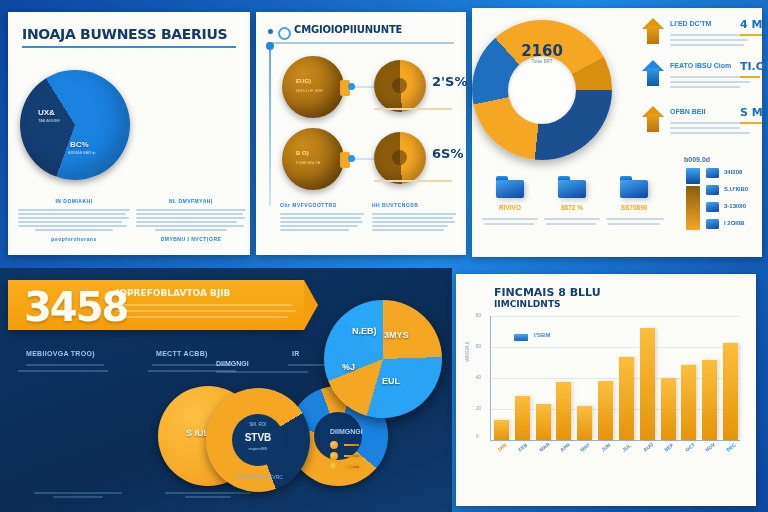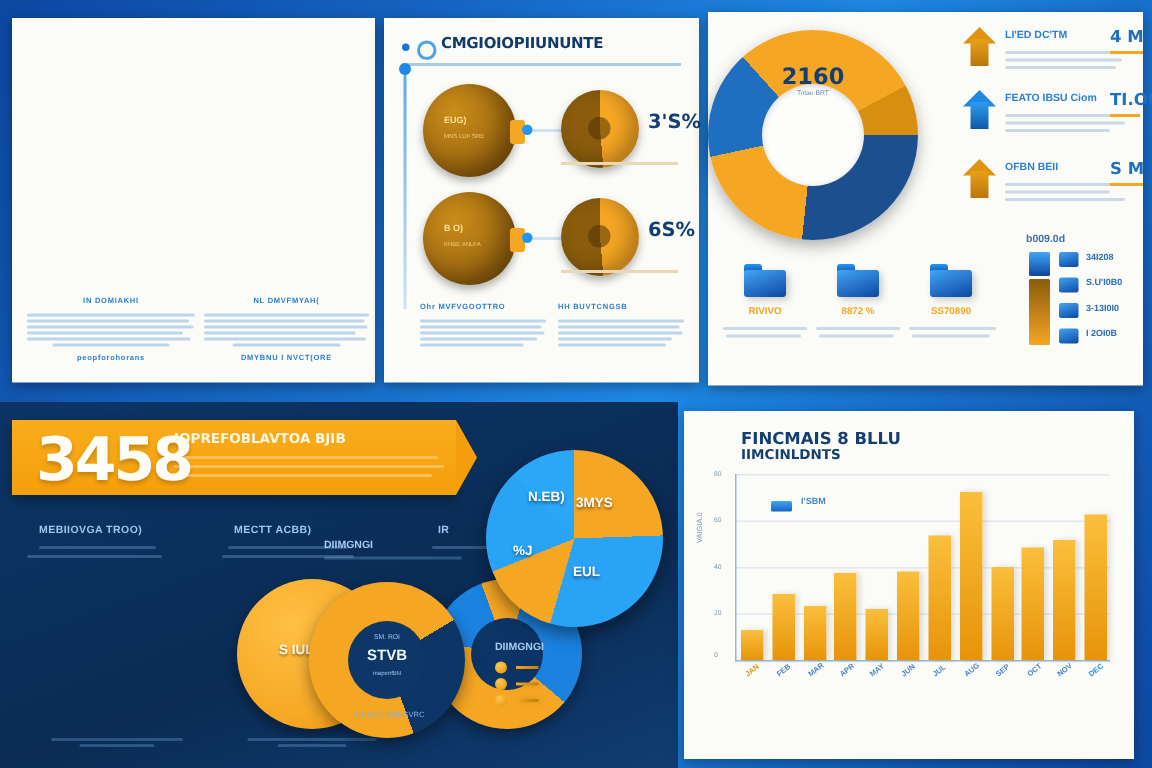--- a/index.html
+++ b/index.html
@@ -159,21 +159,31 @@
   .lgnd .sw{position:absolute;left:0;top:2px;width:14px;height:7px;border-radius:1px;
      background:linear-gradient(#42a5f5,#1565c0);}
   .lgnd .tx{position:absolute;left:20px;top:0;font-size:6px;font-weight:bold;color:#4c86c4;}
 </style>
 </head>
 <body>
 
 <div class="stage">
 
   <div class="panel" id="p-tl">
-
+    <div class="hdr">
+      <div class="t">INOAJA BUWNESS BAERIUS</div>
+      <div class="rule"></div>
+    </div>
+
+    <div class="pie" id="tl-pie1">
+      <div class="pieLbl" style="left:18px;top:38px;">UX&amp;</div>
+      <div class="pieSub" style="left:18px;top:48px;">TAB ANVEE</div>
+      <div class="pieLbl" style="left:50px;top:70px;">BC%</div>
+      <div class="pieSub" style="left:48px;top:80px;">ASSMA EAR tp</div>
+    </div>
 
 
     <div class="capt" style="left:10px;top:186px;width:112px;color:#2a7fd0;">
       <div class="ch">IN DOMIAKHI</div>
       <span class="blurtxt blurline" style="width:100%;margin-top:5px;"></span>
       <span class="blurtxt blurline" style="width:96%;"></span>
       <span class="blurtxt blurline" style="width:99%;"></span>
       <span class="blurtxt blurline" style="width:93%;"></span>
       <span class="blurtxt blurline" style="width:97%;"></span>
       <span class="blurtxt blurline" style="width:70%;margin-left:15%;"></span>
@@ -207,21 +217,21 @@
       <div class="g1" style="font-size:6px;color:#ffdf9a;font-weight:bold;">EUG)</div>
       <div class="g1" style="top:32px;font-size:4px;color:#ffd徒;color:#f3cd84;">MNS LUF SRE</div>
     </div>
     <div class="connector" style="left:92px;top:74px;width:44px;">
       <div class="c1" style="left:0;"></div>
         <div class="c2" style="right:0;"></div>
     </div>
     <div class="halfpie" style="left:118px;top:48px;">
       <div class="mid"></div>
     </div>
-    <div class="pct" style="left:176px;top:62px;">3'S%</div>
+    <div class="pct" style="left:176px;top:62px;">2'S%</div>
     <div class="connector" style="left:118px;top:96px;width:78px;background:#e8d9b4;"></div>
 
     <div class="gauge" style="left:26px;top:116px;">
       <div class="tab"></div>
       <div class="g1" style="font-size:6px;color:#ffdf9a;font-weight:bold;">B O)</div>
       <div class="g1" style="top:32px;font-size:4px;color:#f3cd84;">KNBE ANLFA</div>
     </div>
     <div class="connector" style="left:92px;top:146px;width:44px;">
       <div class="c1" style="left:0;"></div>
         <div class="c2" style="right:0;"></div>

